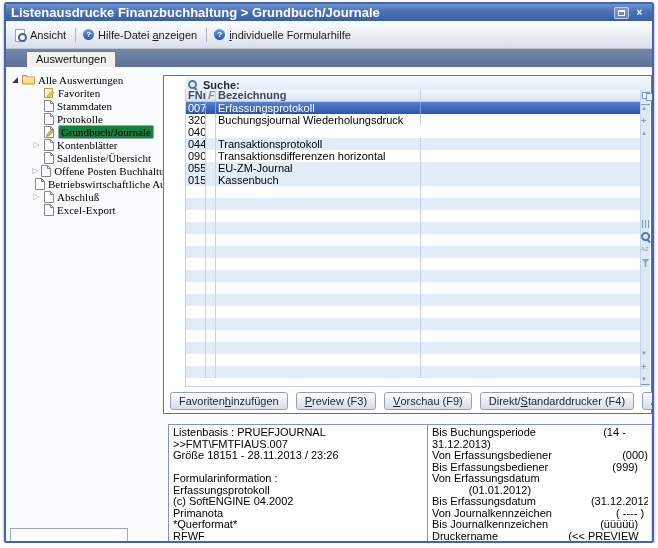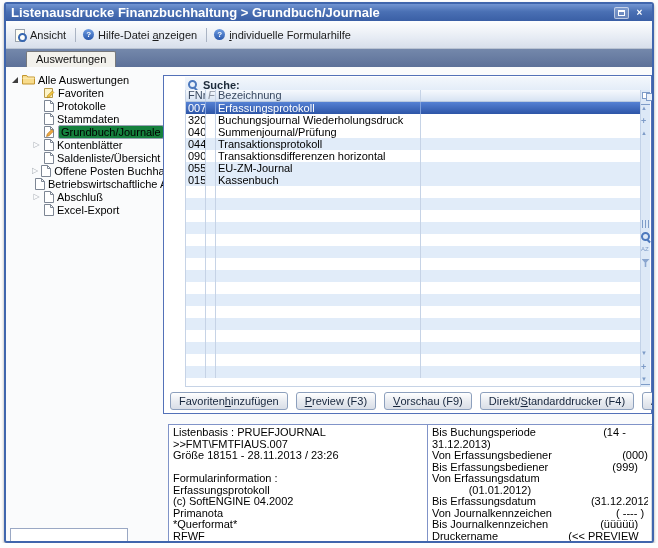--- a/index.html
+++ b/index.html
@@ -35,36 +35,36 @@
   .content { position:relative; height:485px; background:#fafbfc; }
 
   
   .tree { position:absolute; left:6px; top:6px; width:154px; }
   .tree-row { display:flex; align-items:center; height:13px; gap:3px; cursor:pointer; white-space:nowrap; }
   .tree-children { padding-left:20px; }
   .exp-open { width:0; height:0; border-bottom:6px solid #3e3e3e; border-left:6px solid transparent; margin-right:1px; }
   .exp-closed { width:9px; font-size:8px; color:#a8adb5; text-align:center; line-height:9px; }
   .exp-spacer { width:9px; }
   .ticon { display:inline-flex; flex:none; }
-  .tree-label { color:#000; }
+  .tree-label { color:#000;font-family:Liberation Serif, serif; }
   .sel-label { border:1px solid #98a2b4; border-radius:2px; padding:0 2px; background:#15803d; }
 
   
   .main-panel { position:absolute; left:157px; top:8px; width:489px; height:339px;
     border:1px solid #5371b8; background:#fff; box-shadow:inset 0 0 0 1px #fff; }
   .search-row { position:absolute; left:21px; right:1px; top:1px; height:17px;
     background:linear-gradient(#f3f7fc,#e0eaf7); border-bottom:1px solid #c2d0e4;
     display:flex; align-items:center; gap:5px; padding:0 3px; cursor:text; }
   .search-label { font-weight:bold; color:#1c2a3a; }
   .search-placeholder { font-style:italic; color:#8d939e; }
 
   .grid { position:absolute; left:21px; top:14px; right:11px; bottom:26px; overflow:hidden;
     border-left:1px solid #c6d3e6; border-bottom:1px solid #c6d3e6; }
   .grid-header { display:flex; height:12px; background:linear-gradient(#f6f9fd,#d7e3f3);
-    border-bottom:1px solid #b9c9e0; color:#3a4a61; }
+    border-bottom:1px solid #b9c9e0; color:#3a4a61;font-weight:bold; }
   .gh-cell { border-right:1px solid #c6d3e6; padding:0 2px; overflow:hidden; line-height:11px; cursor:pointer; }
   .gh-cell.fcol { color:#8b93a0; font-style:italic; }
   .grid-row { display:flex; height:12px; line-height:12px; }
   .grid-row.alt { background:#e1ecf9; }
   .grid-row.sel { background:linear-gradient(#5581d4,#2d55a7); color:#fff; }
   .g-cell { border-right:1px solid #c6d3e6; padding:0 2px; overflow:hidden; white-space:nowrap; }
   .grid-row.sel .g-cell { border-right-color:#7fa0dd; }
   .c-fnr { width:20px; flex:none; text-align:right; }
   .c-flag { width:10px; flex:none; }
   .c-bez { width:205px; flex:none; }
@@ -188,31 +188,31 @@
             <span class="tree-label">Favoriten</span>
           </div>
           <div class="tree-row">
             <span class="exp-spacer"></span>
             <span class="ticon">
               <svg width="10" height="12" viewBox="0 0 10 12">
                 <path d="M.5 .5h6L9.5 3.5v8h-9z" fill="#fff" stroke="#7d8694"></path>
                 <path d="M6.5 .5v3h3" fill="none" stroke="#7d8694"></path>
               </svg>
             </span>
+            <span class="tree-label">Stammdaten</span>
+          </div>
+          <div class="tree-row">
+            <span class="exp-spacer"></span>
+            <span class="ticon">
+              <svg width="10" height="12" viewBox="0 0 10 12">
+                <path d="M.5 .5h6L9.5 3.5v8h-9z" fill="#fff" stroke="#7d8694"></path>
+                <path d="M6.5 .5v3h3" fill="none" stroke="#7d8694"></path>
+              </svg>
+            </span>
             <span class="tree-label">Protokolle</span>
-          </div>
-          <div class="tree-row">
-            <span class="exp-spacer"></span>
-            <span class="ticon">
-              <svg width="10" height="12" viewBox="0 0 10 12">
-                <path d="M.5 .5h6L9.5 3.5v8h-9z" fill="#fff" stroke="#7d8694"></path>
-                <path d="M6.5 .5v3h3" fill="none" stroke="#7d8694"></path>
-              </svg>
-            </span>
-            <span class="tree-label">Stammdaten</span>
           </div>
           <div class="tree-row">
             <span class="exp-spacer"></span>
             <span class="ticon">
               <svg width="11" height="12" viewBox="0 0 11 12">
                 <path d="M.5 .5h6L9.5 3.5v8h-9z" fill="#fff" stroke="#7d8694"></path>
                 <path d="M6.5 .5v3h3" fill="none" stroke="#7d8694"></path>
                 <path d="M2.5 10.5l.8-2.6 4.4-4.4 1.8 1.8-4.4 4.4z" fill="#f0a73e" stroke="#a9701c" stroke-width=".6"></path>
               </svg>
             </span>
@@ -302,21 +302,20 @@
             </div>
             <div class="grid-row">
               <span class="g-cell c-fnr">320</span>
               <span class="g-cell c-flag"></span>
               <span class="g-cell c-bez">Buchungsjournal Wiederholungsdruck</span>
               <span class="g-cell c-extra"></span>
             </div>
             <div class="grid-row">
               <span class="g-cell c-fnr">040</span>
               <span class="g-cell c-flag"></span>
-              <span class="g-cell c-bez">Summenjournal/Prüfung</span>
               <span class="g-cell c-extra"></span>
             </div>
             <div class="grid-row alt">
               <span class="g-cell c-fnr">044</span>
               <span class="g-cell c-flag"></span>
               <span class="g-cell c-bez">Transaktionsprotokoll</span>
               <span class="g-cell c-extra"></span>
             </div>
             <div class="grid-row">
               <span class="g-cell c-fnr">090</span>

